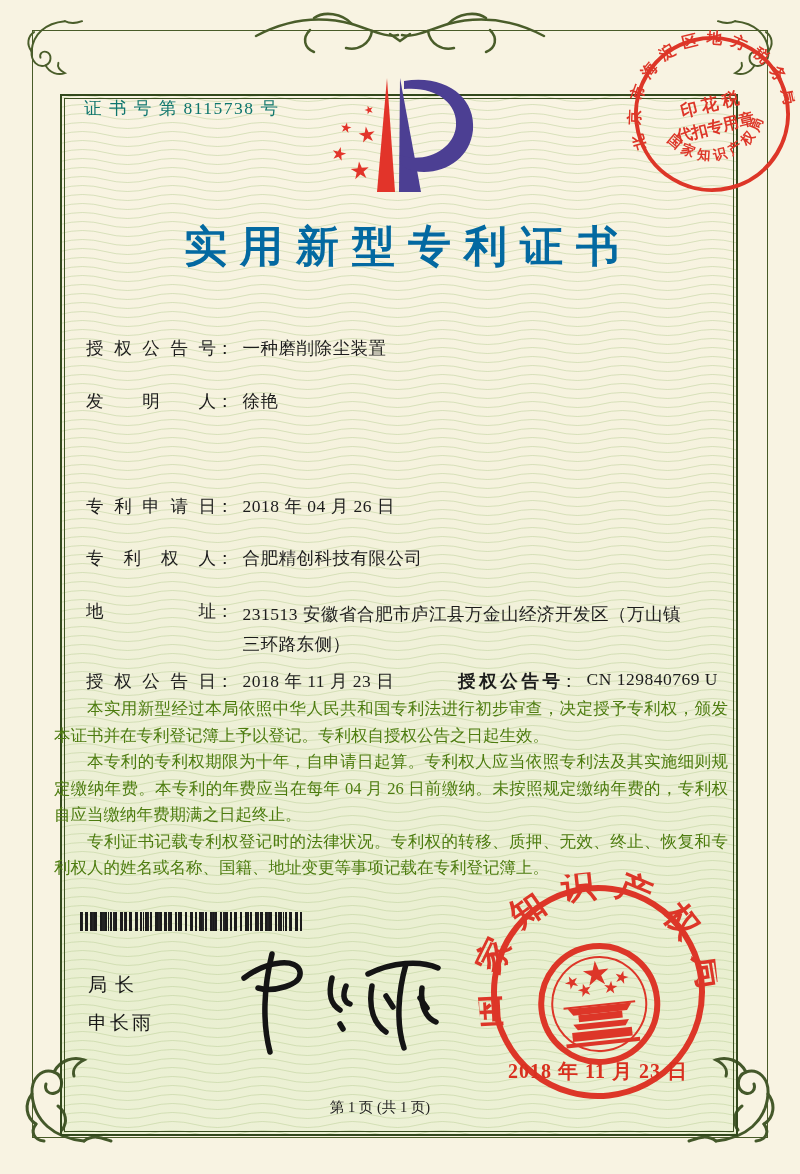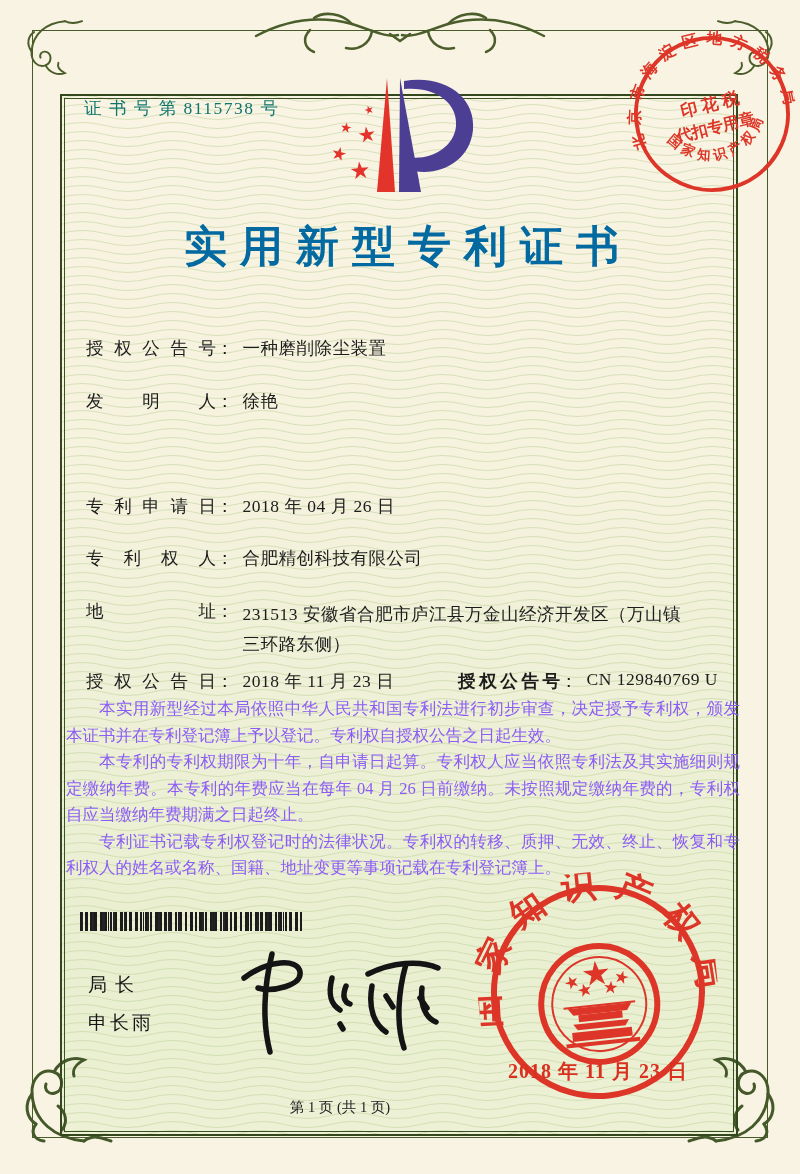--- a/index.html
+++ b/index.html
@@ -21,39 +21,39 @@
   .logo{position:absolute;left:330px;top:72px;width:156px;height:134px;}
   .title{position:absolute;left:8px;top:218px;width:800px;text-align:center;font-size:43px;font-weight:bold;color:#0369a1;letter-spacing:13px;}
 
   .frow{position:absolute;left:86px;font-size:17.5px;color:#1c1c1c;}
   .flabel{display:inline-block;width:130px;text-align:justify;text-align-last:justify;vertical-align:top;}
   .fvalue{display:inline-block;vertical-align:top;margin-left:9px;letter-spacing:0.5px;font-family:Liberation Serif, serif;}
   .addr .fvalue{width:452px;line-height:30px;}
   .grant-right{position:absolute;left:372px;top:0;white-space:nowrap;}
   .grant-right .flabel{width:102px;font-weight:bold;}
 
-  .paras{position:absolute;left:66px;top:696px;width:674px;font-size:16.5px;line-height:26.5px;color:#8b5cf6;text-align:justify;}
+  .paras{position:absolute;left:54px;top:696px;width:674px;font-size:16.5px;line-height:26.5px;color:#4d7c0f;text-align:justify;}
   .paras p{margin:0;text-indent:2em;}
 
   .barcode{position:absolute;left:80px;top:912px;width:222px;height:19px;
     background:
       repeating-linear-gradient(90deg,#1b1b1b 0 2px,rgba(0,0,0,0) 2px 5px),
       repeating-linear-gradient(90deg,#1b1b1b 0 1px,rgba(0,0,0,0) 1px 7px),
       repeating-linear-gradient(90deg,#242424 0 3px,rgba(0,0,0,0) 3px 11px);}
 
   .commissioner{position:absolute;left:88px;top:972px;font-size:19px;color:#161616;}
   .commissioner .row1{letter-spacing:8px;}
   .commissioner .row2{margin-top:12px;letter-spacing:3px;}
   .signature{position:absolute;left:210px;top:944px;width:260px;height:120px;}
 
   .tax-seal{position:absolute;left:628px;top:30px;width:168px;height:168px;transform:rotate(-14deg);}
   .office-seal{position:absolute;left:478px;top:872px;width:240px;height:240px;transform:rotate(-6deg);}
   .seal-date{position:absolute;left:478px;top:1058px;width:240px;text-align:center;font-size:20px;font-weight:bold;color:#d9301f;letter-spacing:1px;}
 
-  .footer-page{position:absolute;left:0;top:1098px;width:680px;text-align:center;font-size:14.5px;color:#222;}
+  .footer-page{position:absolute;left:0;top:1098px;width:680px;text-align:center;font-size:14.5px;color:#222;padding-left:40px;}
   text{font-family:"Liberation Serif","DejaVu Serif",serif;}
 </style>
 </head>
 <body>
 
 <div class="page">
 
   <div class="cert-area">
     <svg class="waves" xmlns="http://www.w3.org/2000/svg">
       <defs>

